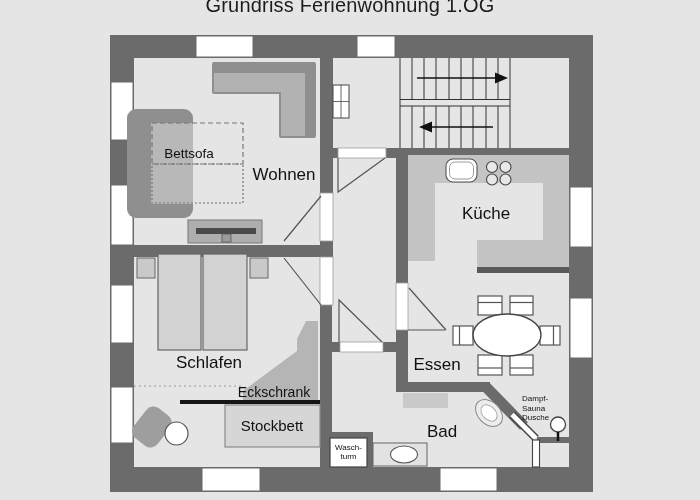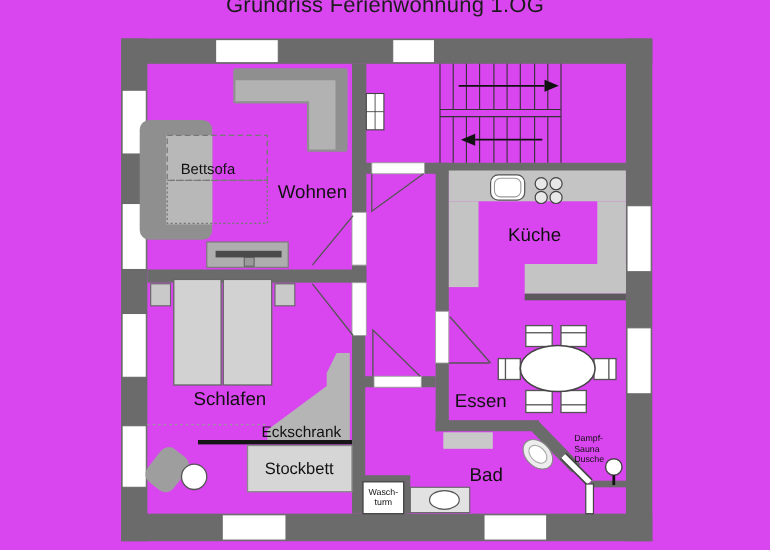--- a/index.html
+++ b/index.html
@@ -1,16 +1,16 @@
 <!DOCTYPE html>
 <html style="--wall: #6b6b6b; --counter: #c4c4c4; --furniture-dark: #8f8f8f; --furniture-mid: #b5b5b5; --furniture-light: #d6d6d6; --line: #111111;"><head>
 <meta charset="utf-8">
 <style>
   html,body{margin:0;padding:0;background:#fff;}
-  #stage{position:relative;width:700px;height:500px;background:#d946ef;overflow:hidden;
+  #stage{position:relative;width:700px;height:500px;background:#e5e5e5;overflow:hidden;
          border-right:1px solid #d9d9d9;border-bottom:1px solid #d9d9d9;
          font-family:"Liberation Sans", sans-serif;}
   #plan-title{position:absolute;top:-6px;left:0;width:700px;text-align:center;
               font-size:20px;font-weight:500;color:#1c1c1c;letter-spacing:.2px;}
   svg{position:absolute;left:0;top:0;}
   svg text{font-family:"Liberation Sans", sans-serif;fill:#111;}
   .wall{fill:var(--wall,#6b6b6b);}
   .wall-line{stroke:var(--wall,#6b6b6b);}
   .win{fill:#fff;stroke:#6a6a6a;stroke-width:1;}
   .door-open{fill:#fff;stroke:#9d9d9d;stroke-width:.8;}

